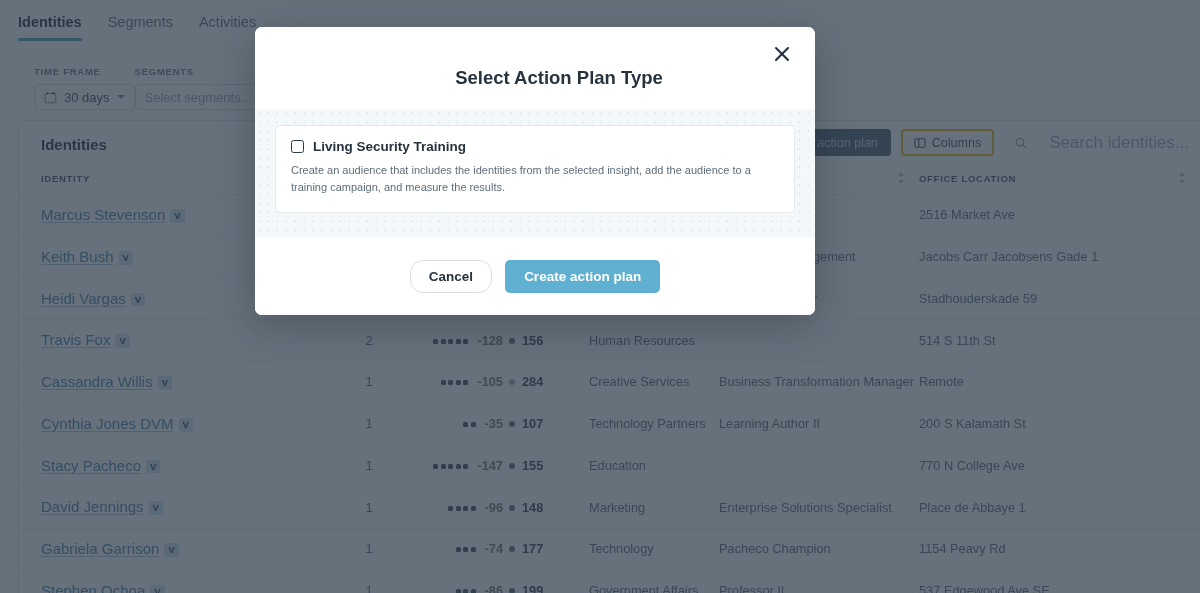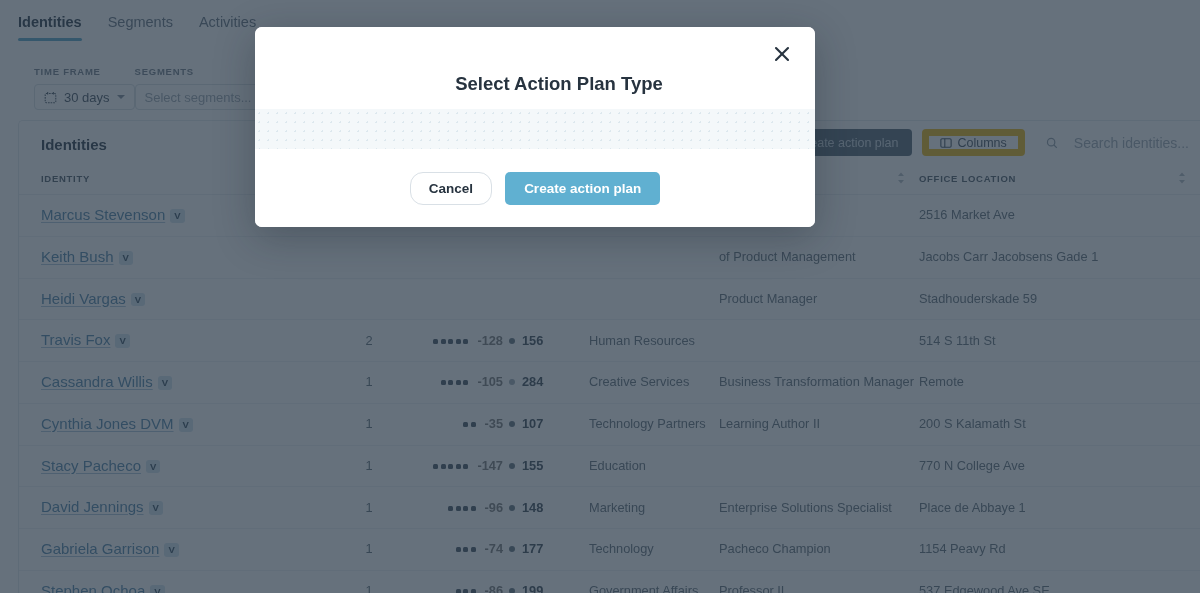--- a/index.html
+++ b/index.html
@@ -70,27 +70,27 @@
   .panel-title { font-size: 15px; font-weight: 700; color: #22303f; }
   .panel-actions {
     position: absolute; right: 0px; top: 8px; display: flex; align-items: center; gap: 10px;
   }
   .btn-primary-ghost {
     background: #4b5d6e; color: #c9d4dc; border: none; border-radius: 4px;
     height: 27px; padding: 0 13px; font-size: 12.5px; font-weight: 500;
     cursor: pointer; font-family: inherit;
   }
   .btn-columns {
-    border: 7px solid #eab308; background: #fff; border-radius: 4px;
+    border: 2px solid #eab308; background: #fff; border-radius: 4px;
     height: 27px; padding: 0 11px; display: flex; align-items: center; gap: 6px;
     font-size: 12.5px; color: #3c4a58; cursor: pointer; font-family: inherit;
   }
   .search-box {
-    display: flex; align-items: center; gap: 16px; height: 27px;
-    padding: 0 10px; font-size: 14px; color: #9aa5b0;
+    display: flex; align-items: center; gap: 22px; height: 27px;
+    padding: 0 10px; font-size: 17px; color: #9aa5b0;
     border: 1px solid transparent; cursor: text; min-width: 150px; justify-content: center;
   }
 
   
   table { width: 100%; border-collapse: collapse; table-layout: fixed; }
   thead th {
     font-size: 9.5px; letter-spacing: 0.075em; text-transform: uppercase;
     color: #44525f; font-weight: 700; text-align: left;
     padding: 6px 0 10px 0; border-bottom: 1px solid #e8ecef;
     vertical-align: bottom; position: relative;
@@ -130,21 +130,21 @@
     position: absolute; inset: 0; z-index: 100; pointer-events: none;
   }
   .modal {
     position: absolute; left: 255px; top: 27px; width: 560px;
     background: #ffffff; border-radius: 7px; overflow: hidden;
     box-shadow: 0 10px 40px rgba(20,30,40,.30);
     pointer-events: auto;
   }
   .modal-head { position: relative; height: 82px; background: #fff; }
   .modal-title {
-    position: absolute; left: 0; right: 0; top: 46px; text-align: center;
+    position: absolute; left: 0; right: 0; top: 40px; text-align: center;
     font-size: 18.5px; font-weight: 700; color: #27333f; padding-left: 48px;
   }
   .modal-close {
     position: absolute; right: 21px; top: 15px; width: 24px; height: 24px;
     display: flex; align-items: center; justify-content: center;
     cursor: pointer; background: none; border: none; padding: 0;
   }
   .modal-body {
     background: #f4f8fa; padding: 16px 20px 24px 20px;
     background-image: radial-gradient(#dde8ee 1px, transparent 1px);
@@ -422,20 +422,27 @@
       <div class="modal-title">Select Action Plan Type</div>
       <button class="modal-close">
         <svg width="18" height="18" viewBox="0 0 18 18">
           <line x1="3" y1="3" x2="15" y2="15" stroke="#27333f" stroke-width="2.1" stroke-linecap="round"></line>
           <line x1="15" y1="3" x2="3" y2="15" stroke="#27333f" stroke-width="2.1" stroke-linecap="round"></line>
         </svg>
       </button>
     </div>
 
     <div class="modal-body">
+      <div class="opt-card">
+        <div class="opt-head">
+          <span class="cb"></span>
+          <span class="opt-title">Living Security Training</span>
+        </div>
+        <div class="opt-desc">Create an audience that includes the identities from the selected insight, add the audience to a training campaign, and measure the results.</div>
+      </div>
 
     </div>
 
     <div class="modal-foot">
       <button class="btn-cancel">Cancel</button>
       <button class="btn-create">Create action plan</button>
     </div>
   </div>
 </div>
 

